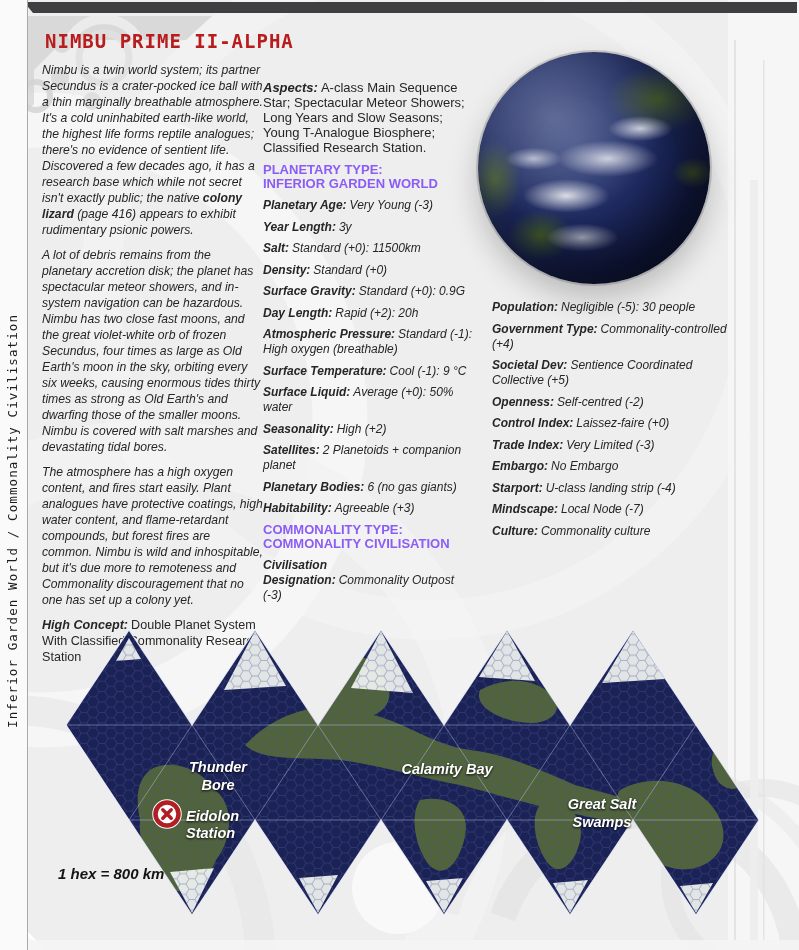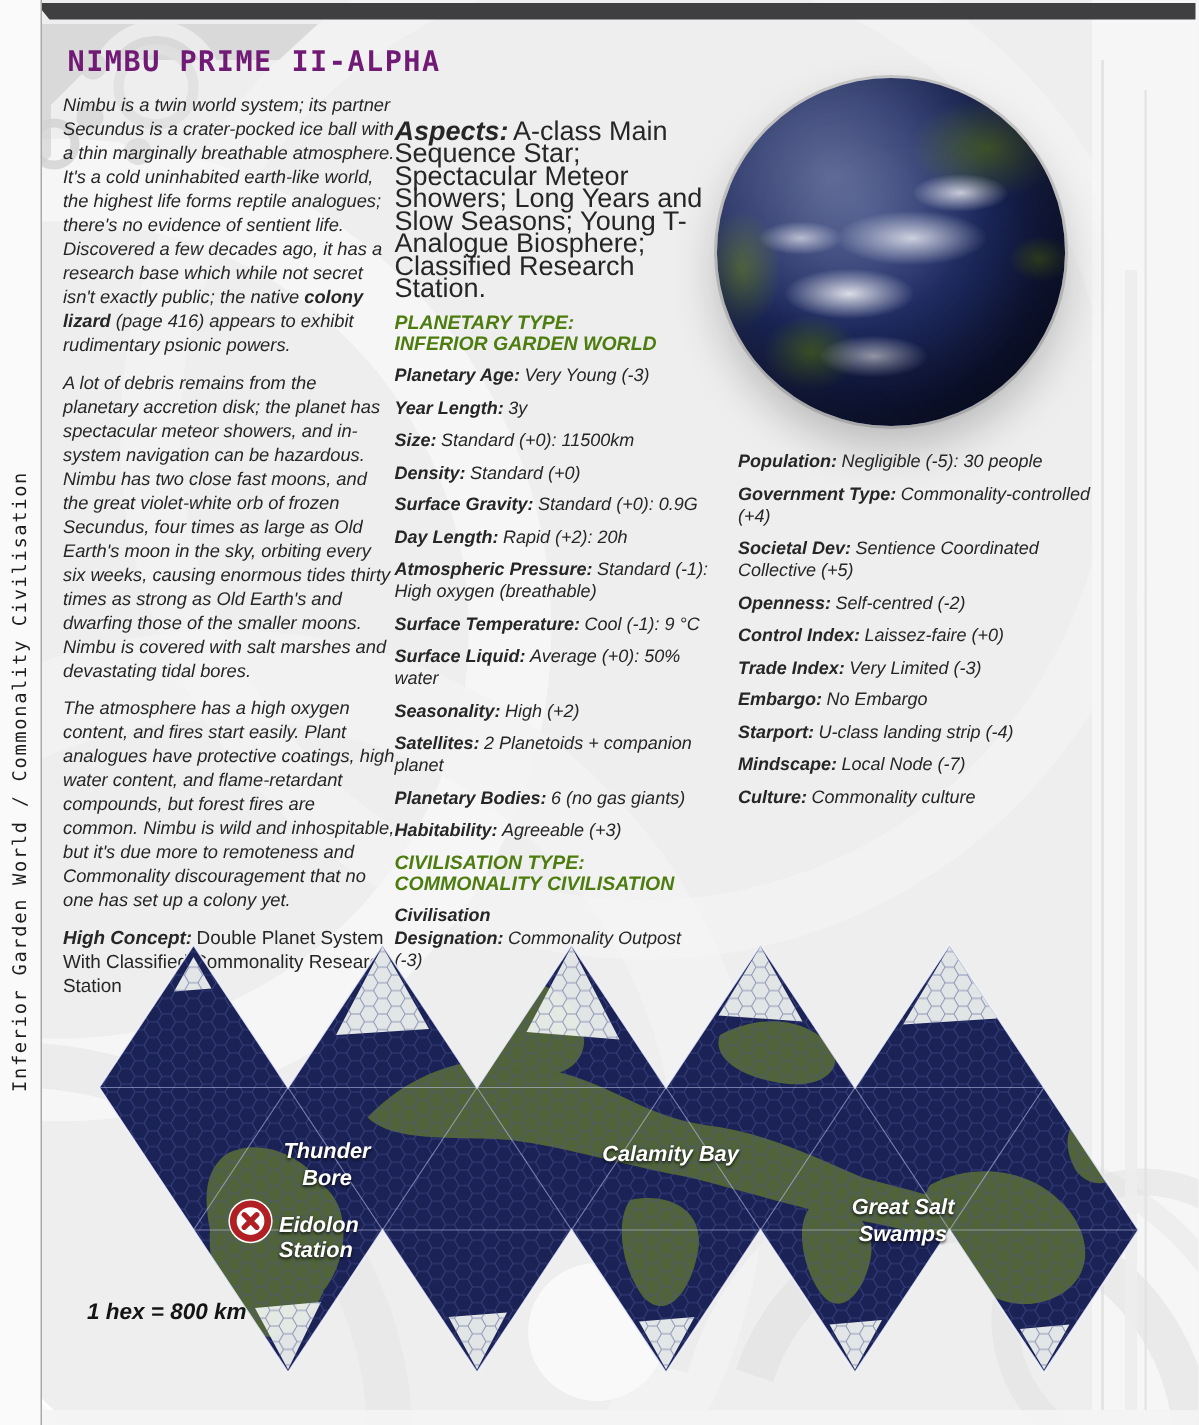--- a/index.html
+++ b/index.html
@@ -3,32 +3,32 @@
 <meta charset="utf-8">
 <style>
   html,body{margin:0;padding:0;}
   body{width:799px;height:950px;overflow:hidden;font-family:"Liberation Sans",sans-serif;}
   .page{position:relative;width:799px;height:950px;background:#eeeeee;overflow:hidden;}
   svg.bg{position:absolute;left:0;top:0;z-index:1;}
   .leftstrip{position:absolute;left:0;top:0;width:27px;height:950px;background:#fafafa;border-right:1px solid #a9a9a9;z-index:2;}
   .vtext{position:absolute;left:5px;top:283px;height:445px;writing-mode:vertical-rl;transform:rotate(180deg);
          font-family:"DejaVu Sans Mono",monospace;font-size:12.5px;letter-spacing:1.1px;color:#1d1d1d;white-space:nowrap;}
   .title{position:absolute;left:45px;top:30px;z-index:3;margin:0;
-         font-family:"DejaVu Sans Mono",monospace;font-weight:bold;font-size:19px;letter-spacing:1px;color:#701a75;}
+         font-family:"DejaVu Sans Mono",monospace;font-weight:bold;font-size:19px;letter-spacing:1px;color:#b91c1c;}
   .col{position:absolute;z-index:3;color:#262626;}
   .col1{left:42px;top:62px;width:221px;}
   .col2{left:263px;top:80px;width:213px;}
   .col3{left:492px;top:300px;width:240px;}
   p.flavor{font-style:italic;font-size:12.2px;line-height:16px;margin:0 0 9px 0;}
   p.flavor b{font-weight:bold;}
   .lbl{font-weight:bold;font-style:italic;margin-right:3px;}
   .upright{font-style:normal;}
   p.hc{font-size:12.6px;line-height:16px;margin:2px 0 0 0;}
-  p.aspects{font-size:18px;line-height:15px;margin:0 0 8px 0;}
-  h3.sechead{font-size:13px;font-style:italic;line-height:14px;margin:6px 0 7px 0;color:#4d7c0f;}
+  p.aspects{font-size:13px;line-height:15px;margin:0 0 8px 0;}
+  h3.sechead{font-size:13px;line-height:14px;margin:6px 0 7px 0;color:#8b5cf6;}
   p.stat{font-size:12px;line-height:15px;margin:0 0 6.5px 0;font-style:italic;}
   .planet{position:absolute;left:478px;top:52px;width:232px;height:232px;border-radius:50%;z-index:2;
     background-image:
       radial-gradient(circle at 32% 28%, rgba(255,255,255,.25), rgba(255,255,255,0) 46%),
       radial-gradient(ellipse 62px 24px at 38% 62%, rgba(250,250,252,.85), rgba(255,255,255,0) 70%),
       radial-gradient(ellipse 72px 26px at 56% 46%, rgba(245,246,250,.78), rgba(255,255,255,0) 70%),
       radial-gradient(ellipse 52px 20px at 45% 80%, rgba(240,242,246,.7), rgba(255,255,255,0) 70%),
       radial-gradient(ellipse 46px 18px at 70% 33%, rgba(248,249,252,.8), rgba(255,255,255,0) 70%),
       radial-gradient(ellipse 40px 16px at 24% 46%, rgba(244,245,250,.65), rgba(255,255,255,0) 70%),
       radial-gradient(ellipse 74px 48px at 78% 20%, #49602e 0%, rgba(73,96,46,0) 70%),
@@ -93,32 +93,32 @@
     <p class="flavor">A lot of debris remains from the planetary accretion disk; the planet has spectacular meteor showers, and in-system navigation can be hazardous. Nimbu has two close fast moons, and the great violet-white orb of frozen Secundus, four times as large as Old Earth's moon in the sky, orbiting every six weeks, causing enormous tides thirty times as strong as Old Earth's and dwarfing those of the smaller moons. Nimbu is covered with salt marshes and devastating tidal bores.</p>
     <p class="flavor">The atmosphere has a high oxygen content, and fires start easily. Plant analogues have protective coatings, high water content, and flame-retardant compounds, but forest fires are common. Nimbu is wild and inhospitable, but it's due more to remoteness and Commonality discouragement that no one has set up a colony yet.</p>
     <p class="hc"><b class="lbl">High Concept:</b><span class="upright">Double Planet System With Classified Commonality Research Station</span></p>
   </div>
 
   <div class="col col2">
     <p class="aspects"><b class="lbl">Aspects:</b><span class="upright">A-class Main Sequence Star; Spectacular Meteor Showers; Long Years and Slow Seasons; Young T-Analogue Biosphere; Classified Research Station.</span></p>
     <h3 class="sechead"><span>PLANETARY TYPE:</span><br><span>INFERIOR GARDEN WORLD</span></h3>
     <p class="stat"><b class="lbl">Planetary Age:</b><span>Very Young (-3)</span></p>
     <p class="stat"><b class="lbl">Year Length:</b><span>3y</span></p>
-    <p class="stat"><b class="lbl">Size:</b><span>Standard (+0): 11500km</span></p>
+    <p class="stat"><b class="lbl">Salt:</b><span>Standard (+0): 11500km</span></p>
     <p class="stat"><b class="lbl">Density:</b><span>Standard (+0)</span></p>
     <p class="stat"><b class="lbl">Surface Gravity:</b><span>Standard (+0): 0.9G</span></p>
     <p class="stat"><b class="lbl">Day Length:</b><span>Rapid (+2): 20h</span></p>
     <p class="stat"><b class="lbl">Atmospheric Pressure:</b><span>Standard (-1): High oxygen (breathable)</span></p>
     <p class="stat"><b class="lbl">Surface Temperature:</b><span>Cool (-1): 9 °C</span></p>
     <p class="stat"><b class="lbl">Surface Liquid:</b><span>Average (+0): 50% water</span></p>
     <p class="stat"><b class="lbl">Seasonality:</b><span>High (+2)</span></p>
     <p class="stat"><b class="lbl">Satellites:</b><span>2 Planetoids + companion planet</span></p>
     <p class="stat"><b class="lbl">Planetary Bodies:</b><span>6 (no gas giants)</span></p>
     <p class="stat"><b class="lbl">Habitability:</b><span>Agreeable (+3)</span></p>
-    <h3 class="sechead"><span>CIVILISATION TYPE:</span><br><span>COMMONALITY CIVILISATION</span></h3>
+    <h3 class="sechead"><span>COMMONALITY TYPE:</span><br><span>COMMONALITY CIVILISATION</span></h3>
     <p class="stat"><b class="lbl">Civilisation Designation:</b><span>Commonality Outpost (-3)</span></p>
   </div>
 
   <div class="col col3">
     <p class="stat"><b class="lbl">Population:</b><span>Negligible (-5): 30 people</span></p>
     <p class="stat"><b class="lbl">Government Type:</b><span>Commonality-controlled (+4)</span></p>
     <p class="stat"><b class="lbl">Societal Dev:</b><span>Sentience Coordinated Collective (+5)</span></p>
     <p class="stat"><b class="lbl">Openness:</b><span>Self-centred (-2)</span></p>
     <p class="stat"><b class="lbl">Control Index:</b><span>Laissez-faire (+0)</span></p>
     <p class="stat"><b class="lbl">Trade Index:</b><span>Very Limited (-3)</span></p>

